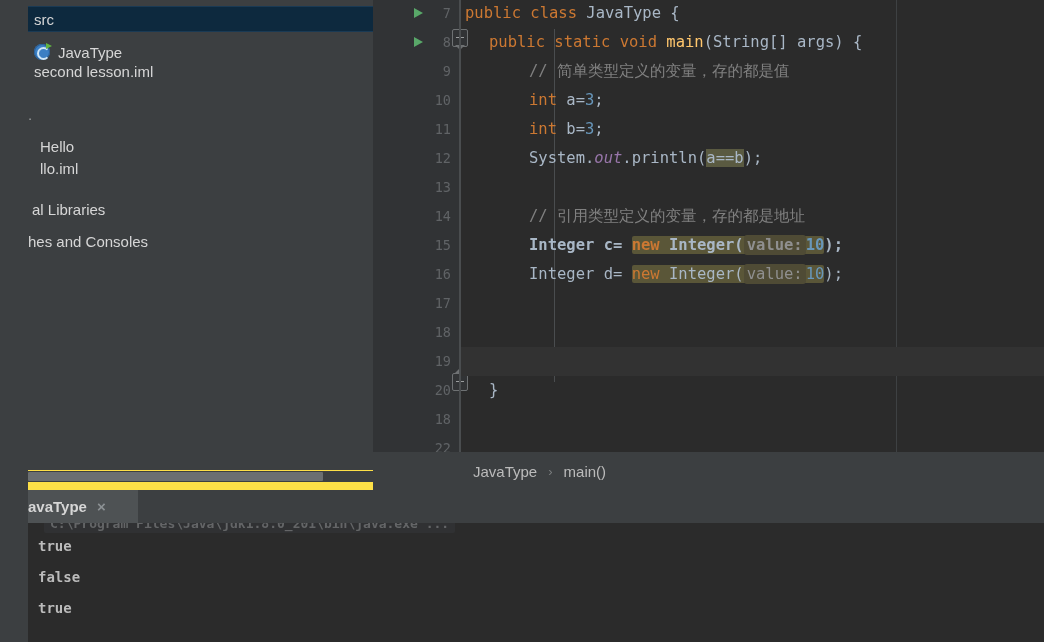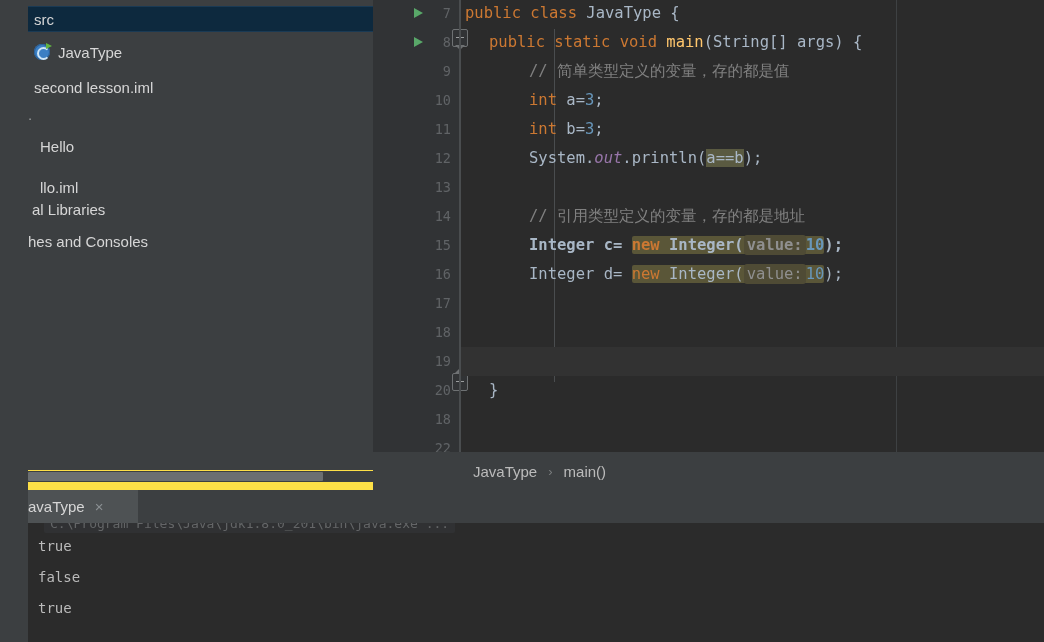--- a/index.html
+++ b/index.html
@@ -220,20 +220,21 @@
     color: #bbbbbb;
   }
   #breadcrumb .sep { color: #7a7d7e; margin: 0 11px; font-size: 13px; }
 
   
   #runpanel {
     position: absolute;
     left: 0; top: 490px;
     width: 914px; height: 152px;
     background: #3c3f41;
+    font-weight: bold;
   }
   #run-tabs {
     position: absolute;
     left: 0; top: 0;
     width: 1044px; height: 33px;
     background: #3c3f41;
   }
   #run-tab-active {
     position: absolute;
     left: 0; top: 0;
@@ -306,31 +307,31 @@
 
     <div class="tree-row" style="top:39px;">
       <span class="cls-icon">
         <span class="disc"></span>
           <span class="ring"></span>
           <span class="arrow"></span>
       </span>
       <span class="label">JavaType</span>
     </div>
 
-    <div class="tree-row" style="top:70px;align-items:flex-end;">
+    <div class="tree-row" style="top:58px;">
       <span class="label">second lesson.iml</span>
     </div>
 
     <div class="dot-stub">.</div>
 
     <div class="tree-row" style="top:133px;">
       <span class="label" style="padding-left:6px;">Hello</span>
     </div>
 
-    <div class="tree-row" style="top:174px;padding-left:12px;">
+    <div class="tree-row" style="top:155px;padding-left:12px;">
       <span class="label">llo.iml</span>
     </div>
 
     <div class="tree-row" style="top:196px;padding-left:4px;">
       <span class="label">al Libraries</span>
     </div>
 
     <div class="tree-row" style="top:228px;padding-left:0;">
       <span class="label">hes and Consoles</span>
     </div>

